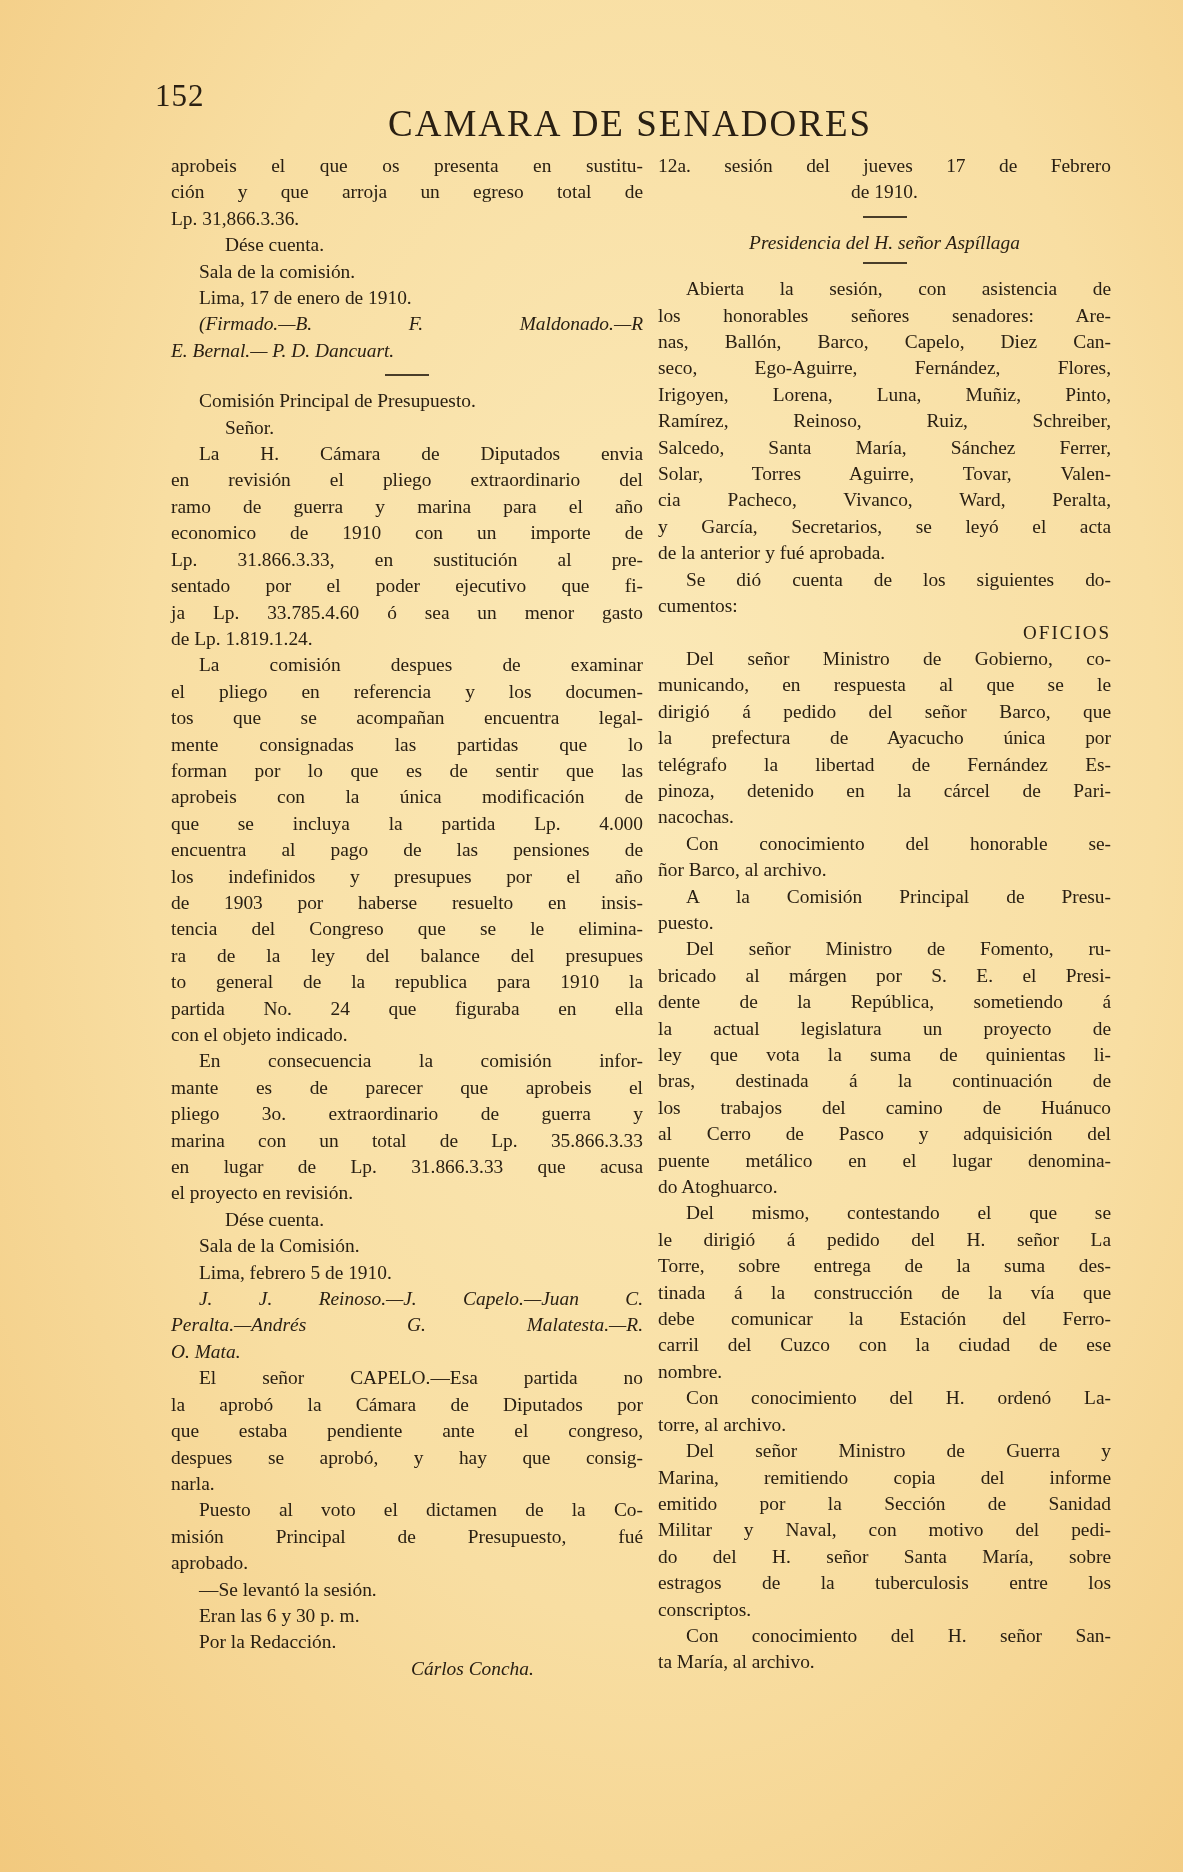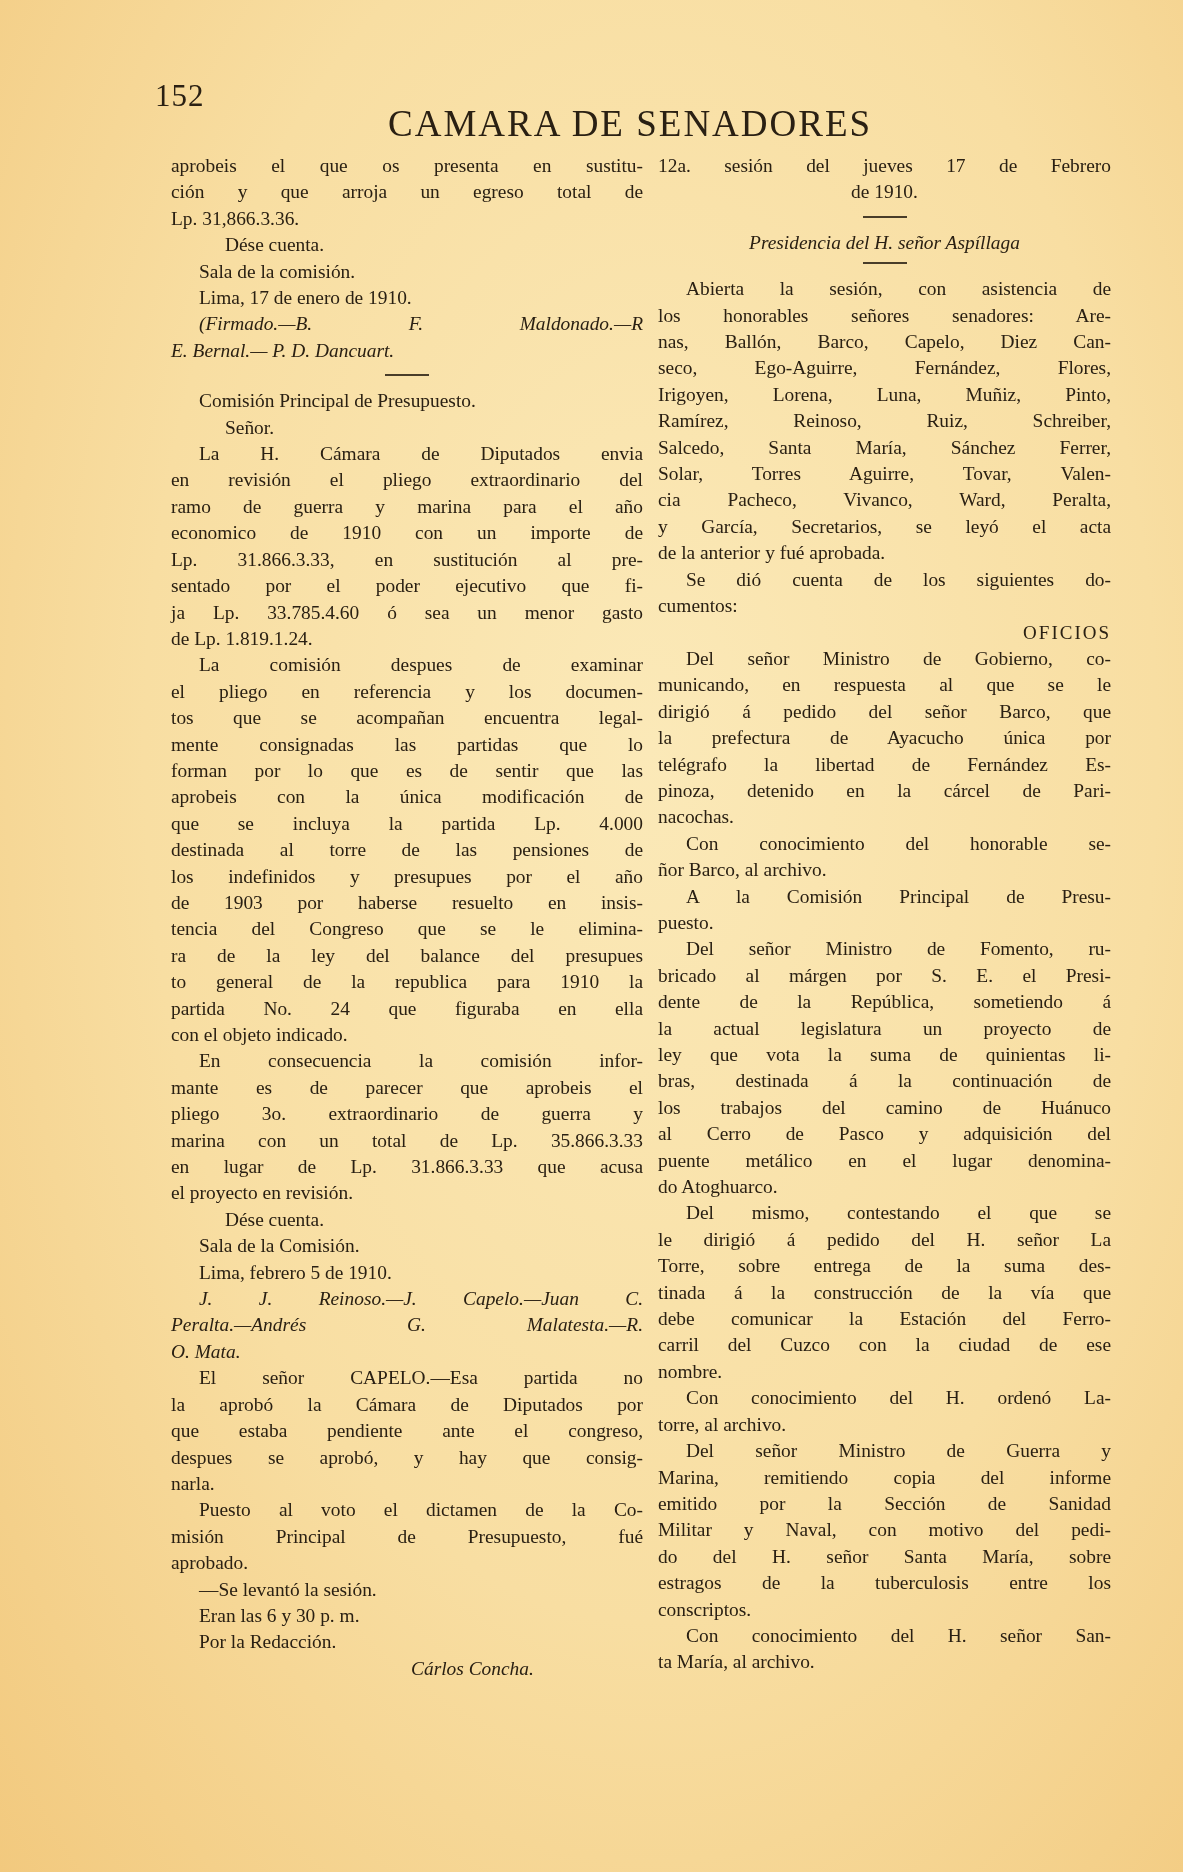--- a/index.html
+++ b/index.html
@@ -67,21 +67,21 @@
       <span class="line last">de Lp. 1.819.1.24.</span>
     </div>
     <div>
       <span class="line indent">La comisión despues de examinar</span>
       <span class="line">el pliego en referencia y los documen-</span>
       <span class="line">tos que se acompañan encuentra legal-</span>
       <span class="line">mente consignadas las partidas que lo</span>
       <span class="line">forman por lo que es de sentir que las</span>
       <span class="line">aprobeis con la única modificación de</span>
       <span class="line">que se incluya la partida Lp. 4.000</span>
-      <span class="line">destinada al torre de las pensiones de</span>
+      <span class="line">encuentra al pago de las pensiones de</span>
       <span class="line">los indefinidos y presupues por el año</span>
       <span class="line">de 1903 por haberse resuelto en insis-</span>
       <span class="line">tencia del Congreso que se le elimina-</span>
       <span class="line">ra de la ley del balance del presupues</span>
       <span class="line">to general de la republica para 1910 la</span>
       <span class="line">partida No. 24 que figuraba en ella</span>
       <span class="line last">con el objeto indicado.</span>
     </div>
     <div>
       <span class="line indent">En consecuencia la comisión infor-</span>

